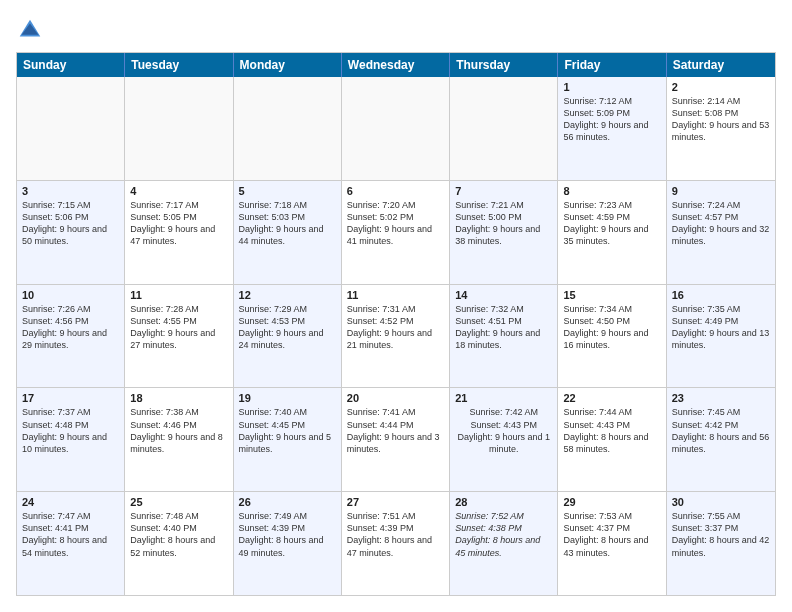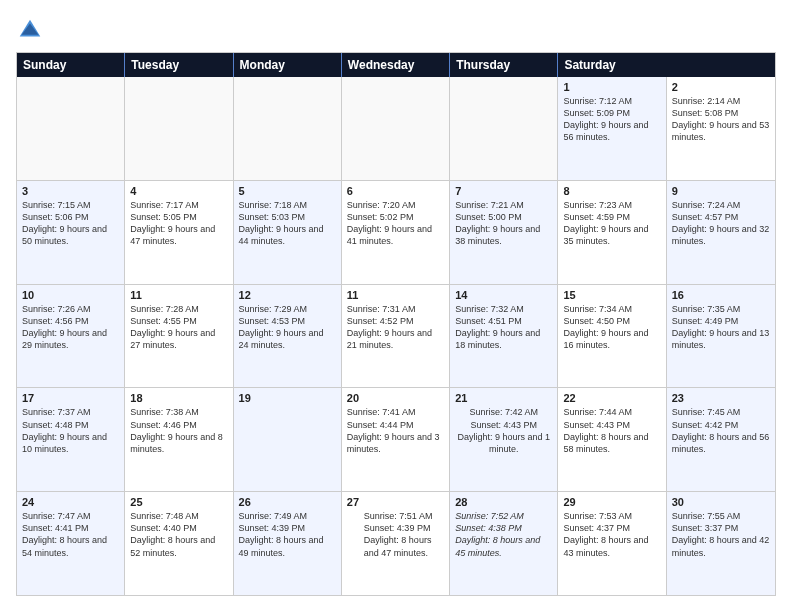--- a/index.html
+++ b/index.html
@@ -52,21 +52,21 @@
     }
     .calendar {
       flex: 1;
       display: flex;
       flex-direction: column;
       border: 1px solid #ccc;
     }
     .cal-header {
       display: grid;
       grid-template-columns: repeat(7, 1fr);
-      background: #0f172a;
+      background: #0369a1;
     }
     .cal-header-cell {
       color: #fff;
       font-size: 12px;
       font-weight: bold;
       padding: 5px 6px;
       border-right: 1px solid #5580cc;
     }
     .cal-header-cell:last-child { border-right: none; }
     .cal-body {
@@ -125,20 +125,21 @@
     </div>
   </div>
 
   <div class="calendar">
     <div class="cal-header">
     <div class="cal-header-cell">Sunday</div>
         <div class="cal-header-cell">Tuesday</div>
         <div class="cal-header-cell">Monday</div>
         <div class="cal-header-cell">Wednesday</div>
         <div class="cal-header-cell">Thursday</div>
+        <div class="cal-header-cell">Friday</div>
         <div class="cal-header-cell">Saturday</div>
       </div>
     <div class="cal-body">
     <div class="cal-row">
           <div class="cal-cell empty"></div>
           <div class="cal-cell empty"></div>
           <div class="cal-cell empty"></div>
           <div class="cal-cell empty"></div>
           <div class="cal-cell empty"></div>
           <div class="cal-cell shade">
@@ -250,20 +251,23 @@
 Daylight: 9 hours and 10 minutes.</div>
           </div>
           <div class="cal-cell">
             <div class="day-num">18</div>
             <div class="day-info" style="white-space: pre-line;">Sunrise: 7:38 AM
 Sunset: 4:46 PM
 Daylight: 9 hours and 8 minutes.</div>
           </div>
           <div class="cal-cell shade">
             <div class="day-num">19</div>
+            <div class="day-info" style="white-space: pre-line;">Sunrise: 7:40 AM
+Sunset: 4:45 PM
+Daylight: 9 hours and 5 minutes.</div>
           </div>
           <div class="cal-cell">
             <div class="day-num">20</div>
             <div class="day-info" style="white-space: pre-line;">Sunrise: 7:41 AM
 Sunset: 4:44 PM
 Daylight: 9 hours and 3 minutes.</div>
           </div>
           <div class="cal-cell shade">
             <div class="day-num">21</div>
             <div class="day-info" style="white-space: pre-line; text-align: center;">Sunrise: 7:42 AM
@@ -297,21 +301,21 @@
 Daylight: 8 hours and 52 minutes.</div>
           </div>
           <div class="cal-cell shade">
             <div class="day-num">26</div>
             <div class="day-info" style="white-space: pre-line;">Sunrise: 7:49 AM
 Sunset: 4:39 PM
 Daylight: 8 hours and 49 minutes.</div>
           </div>
           <div class="cal-cell">
             <div class="day-num">27</div>
-            <div class="day-info" style="white-space: pre-line; margin-left: 17px;">Sunrise: 7:51 AM
+            <div class="day-info" style="white-space: pre-line;">Sunrise: 7:51 AM
 Sunset: 4:39 PM
 Daylight: 8 hours and 47 minutes.</div>
           </div>
           <div class="cal-cell shade">
             <div class="day-num">28</div>
             <div class="day-info" style="white-space: pre-line; font-style: italic;">Sunrise: 7:52 AM
 Sunset: 4:38 PM
 Daylight: 8 hours and 45 minutes.</div>
           </div>
           <div class="cal-cell">

